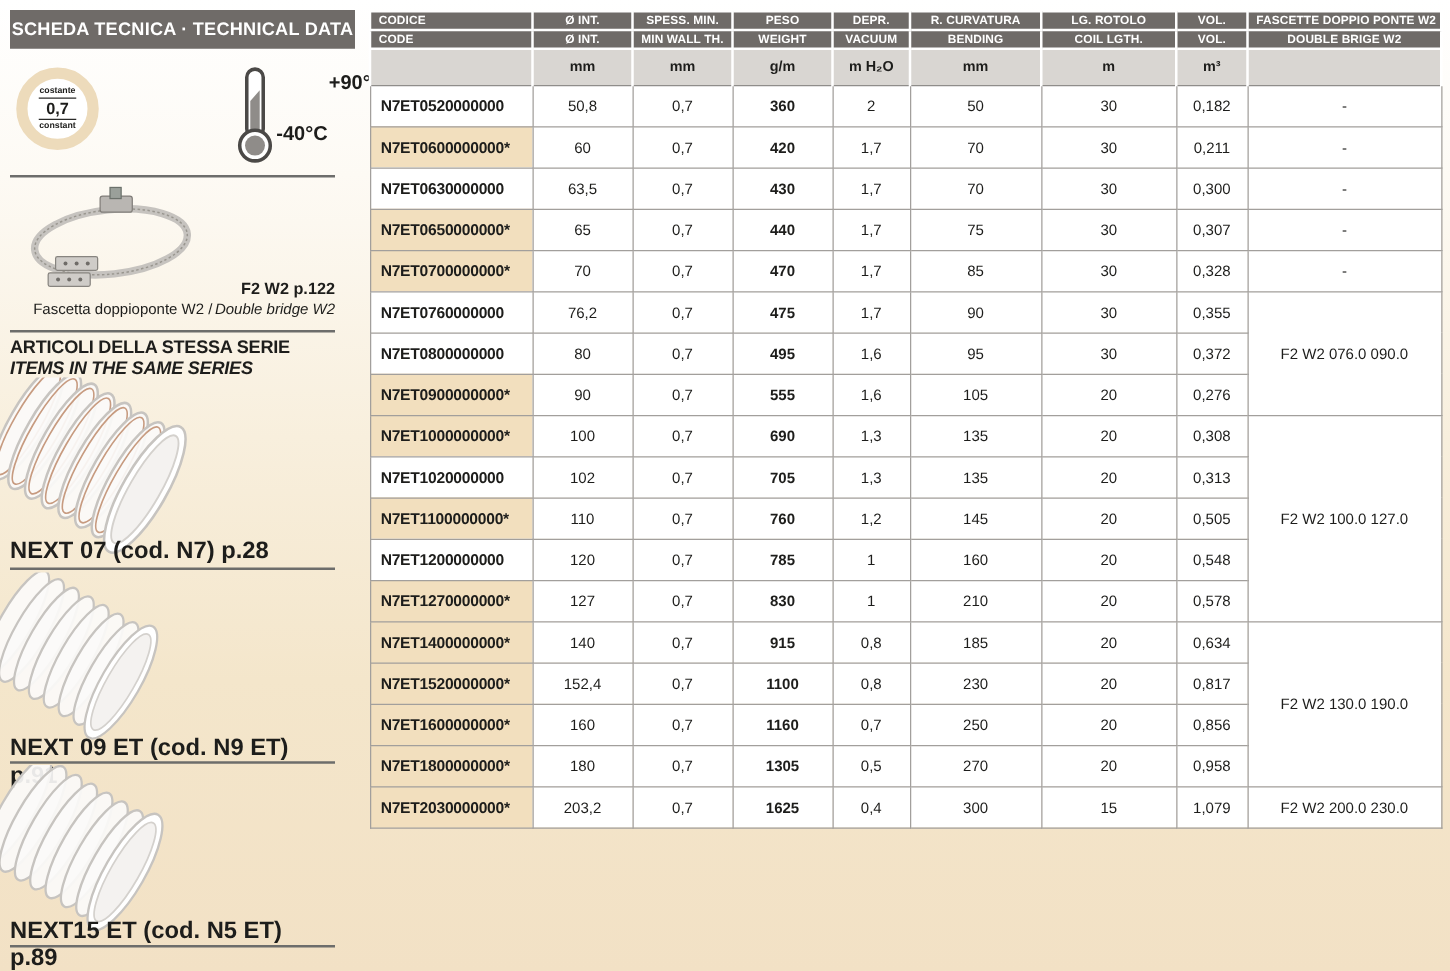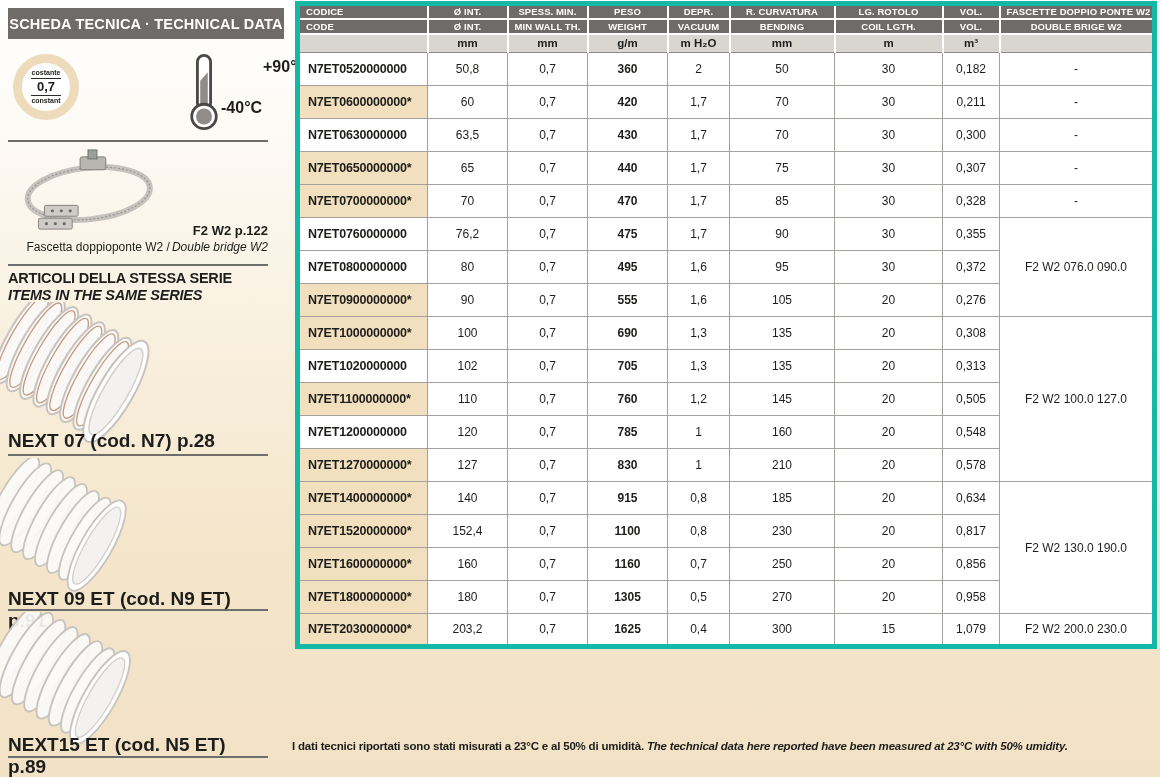--- a/index.html
+++ b/index.html
@@ -44,33 +44,33 @@
 
   .hose{ position:absolute; }
   .hose1{ left:-6px; top:302px; width:185px; height:145px; }
   .hose2{ left:-12px; top:458px; width:165px; height:145px; }
   .hose3{ left:-12px; top:612px; width:170px; height:140px; }
   .hose-label{ position:absolute; left:8px; width:260px; font-size:19px; font-weight:bold; }
   .hl1{ top:430px; } .hl2{ top:588px; } .hl3{ top:734px; }
 
   
   table.tech{
-    position:absolute; left:295px; top:1px; width:857px;
+    position:absolute; left:295px; top:8px; width:857px;
     border-collapse:collapse; table-layout:fixed;
-    border:5px solid #14b8a6;
+    border:1px solid #14b8a6;
   }
   th.hdr{
     background:#6f6b68; color:#fff; font-size:9.5px; font-weight:bold;
     border:2px solid #fff; height:15px; padding:0 6px; text-align:center;
     letter-spacing:.1px; white-space:nowrap;
   }
   th.hdr.left{ text-align:left; }
   th.units{
     background:#d9d6d2; color:#1d1d1b; font-size:11.5px; font-weight:bold;
-    border:2px solid #fff; border-bottom:1px solid #8f8d8a; height:19px; text-align:center;
+    border:2px solid #fff; border-bottom:1px solid #8f8d8a; height:29px; text-align:center;
   }
   td{
     border:1px solid #a29f9c; background:#fff; font-size:12px;
     text-align:center; height:33px; padding:0 4px;
   }
   td.code{ text-align:left; font-weight:bold; padding-left:8px; font-size:12.5px; letter-spacing:-.2px; }
   td.starred{ background:#f2dfbe; }
   td.weight{ font-weight:bold; }
   td.clamp-cell{ font-size:12px; }
 
@@ -419,16 +419,13 @@
         <td>0,4</td>
         <td>300</td>
         <td>15</td>
         <td>1,079</td>
         <td class="clamp-cell" rowspan="1">F2 W2 200.0 230.0</td>
       </tr>
     </tbody>
 </table>
 
 <div class="footnote">
-  <div>
-    <span class="it">I dati tecnici riportati sono stati misurati a 23°C e al 50% di umidità.</span><span class="en">The technical data here reported have been measured at 23°C with 50% umidity.</span>
-  </div>
 </div>
 
 </body></html>

